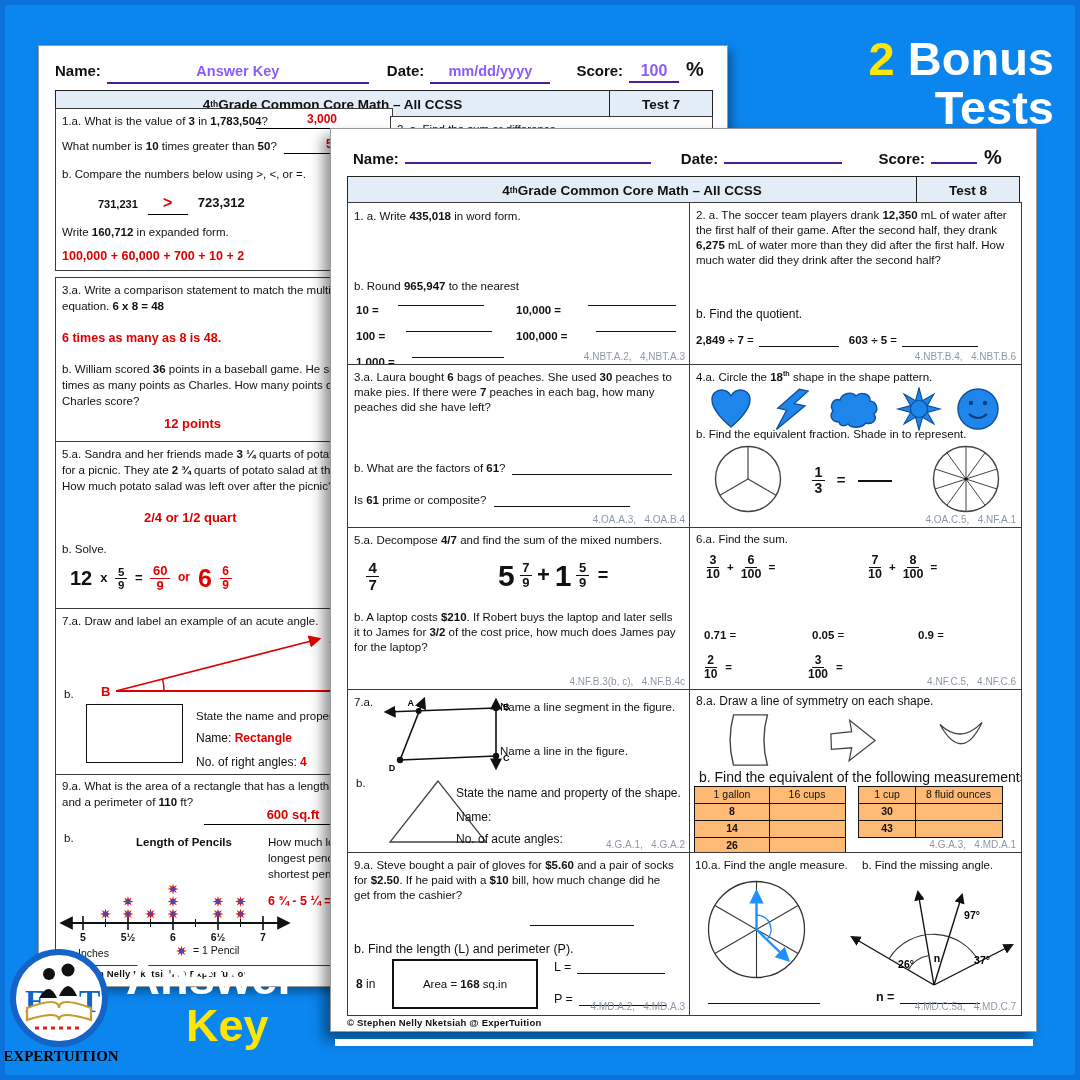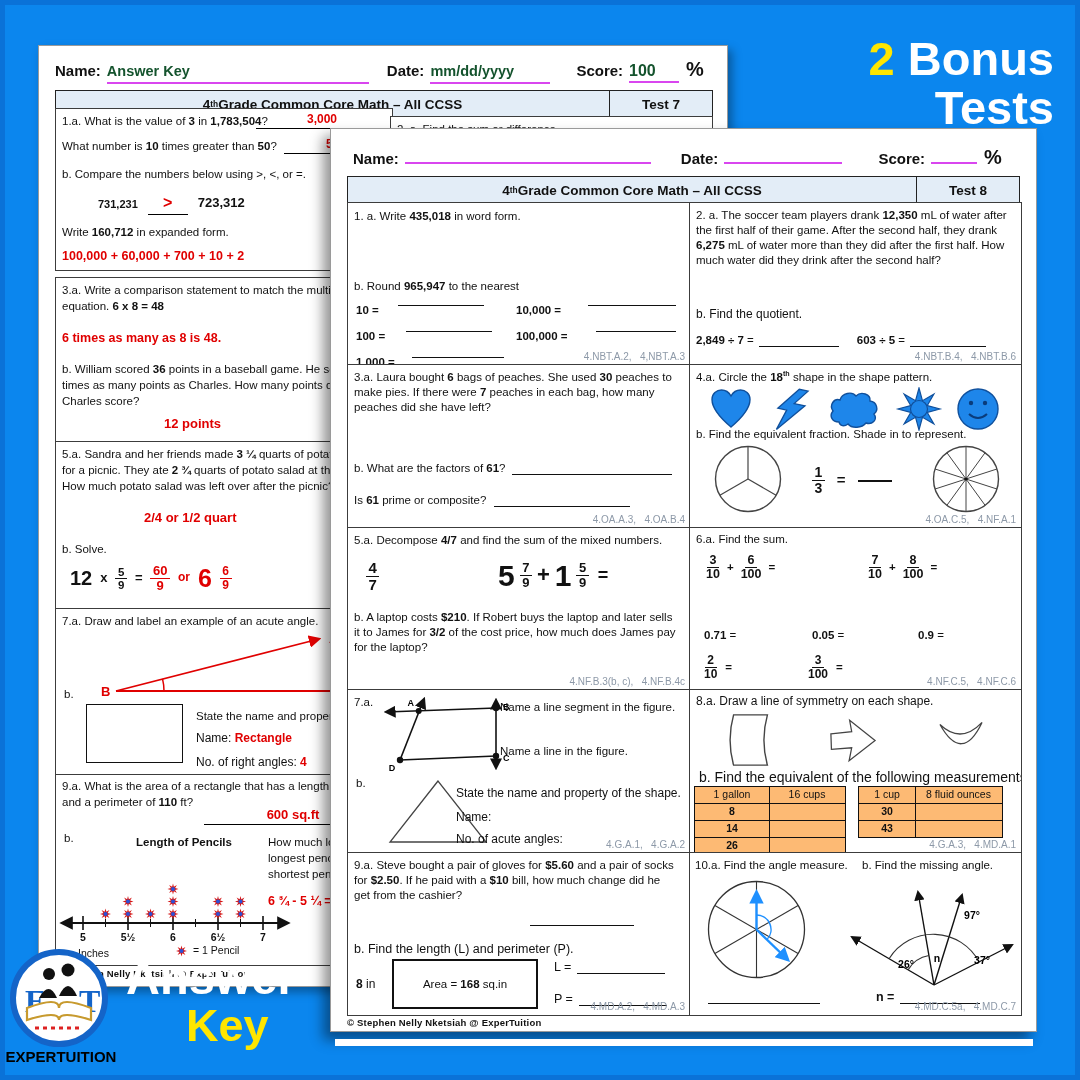--- a/index.html
+++ b/index.html
@@ -9,21 +9,21 @@
 .page{position:absolute;background:#fff;border:1px solid #9a9a9a}
 #t7{left:38px;top:45px;width:688px;height:940px;box-shadow:4px 5px 9px rgba(0,0,0,.35);z-index:2}
 #t8{left:330px;top:128px;width:705px;height:902px;box-shadow:-7px 8px 12px rgba(0,0,0,.42);z-index:3}
 .abs{position:absolute}
 .nw{white-space:nowrap}
 .b{font-weight:700}
 .red{color:#e00000}
 .ra{color:#e00000;font-weight:700}
 sup{font-size:.62em}
 .nrow{display:flex;align-items:baseline;font-weight:700;font-size:15px}
-.nline{display:inline-block;border-bottom:2px solid #d946ef;height:19px;text-align:left;color:#14532d;font-size:14.5px;font-weight:700}
+.nline{display:inline-block;border-bottom:2px solid #4c1d95;height:19px;text-align:center;color:#8b5cf6;font-size:14.5px;font-weight:700}
 .pct{font-size:20px;margin-left:7px}
 .tbar{display:flex;border:1.2px solid #222;background:#e3edf7;font-weight:700;font-size:13.5px}
 .tmain{flex:1;display:flex;align-items:center;justify-content:center}
 .ttest{width:102px;border-left:1.2px solid #222;display:flex;align-items:center;justify-content:center}
 .qbox{position:absolute;border:1px solid #3c3c3c;overflow:hidden;font-size:11.5px;line-height:1.3;background:#fff}
 .std{position:absolute;right:5px;bottom:2px;font-size:10px;color:#8d99a8;white-space:pre}
 .bla{position:absolute;border-bottom:1.5px solid #111;height:12px}
 .ansu{border-bottom:1.6px solid #000;text-align:center;display:inline-block}
 .fr{display:inline-flex;flex-direction:column;align-items:center;font-weight:700;line-height:1.05;vertical-align:middle}
 .fr .n{border-bottom:1.7px solid currentColor;padding:0 2.5px}
@@ -33,21 +33,21 @@
 .mc{display:flex;align-items:center;justify-content:center;height:16px}
 .mc+.mc{border-left:1px solid #111}
 .credit{position:absolute;font-size:9.5px;font-weight:700;letter-spacing:.2px}
 .banner{position:absolute;left:738px;top:34px;width:316px;text-align:right;font-weight:700;line-height:1.05;z-index:10}
 .banner .l1{font-size:47px;color:#fff}
 .banner .y{color:#ffe600}
 .banner .l2{font-size:40px;color:#ffe600;margin-top:2px}
 .ans-word{position:absolute;left:126px;top:950px;font-size:47px;font-weight:700;color:#fff;z-index:10}
 .key-word{position:absolute;left:186px;top:1000px;font-size:45px;font-weight:700;color:#ffe600;z-index:10}
 .wbar{position:absolute;left:335px;top:1039px;width:698px;height:7px;background:#fff;z-index:6}
-.brand{position:absolute;left:0;top:1048px;width:122px;text-align:center;font-family:Liberation Sans, sans-serif;
+.brand{position:absolute;left:0;top:1048px;width:122px;text-align:center;font-family:Liberation Serif, serif;
  font-variant:small-caps;font-weight:700;font-size:15px;color:#000;z-index:11}
 .flexrow{display:flex;align-items:center}
 </style>
 </head>
 <body>
 
 <svg width="0" height="0" style="position:absolute" aria-hidden="true">
 <defs>
 <marker id="aK" viewBox="0 0 10 10" refX="8" refY="5" markerWidth="7.5" markerHeight="7.5" orient="auto-start-reverse">
         <path d="M0,0L10,5L0,10z" fill="#111"></path>
@@ -248,21 +248,21 @@
       <div class="bla" style="left:64px;top:142px;width:92px"></div>
     <div class="std">4.NBT.A.2,   4,NBT.A.3</div>
   </div>
 
   <div class="qbox" style="left:358px;top:73px;width:331px;height:162px">
     <div class="abs" style="left:6px;top:5px;width:320px"><span>2. a.  The soccer team players drank </span><span class="b">12,350</span><span> mL of water after the first half of their game. After the second half, they drank </span><span class="b">6,275</span><span> mL of water more than they did after the first half. How much water did they drink after the second half?</span></div>
     <div class="abs nw" style="left:6px;top:104px;font-size:12px">b. Find the quotient.</div>
     <div class="abs flexrow nw" style="left:6px;top:130px">
       <span><span class="b">2,849 ÷ 7</span><span> =</span></span>
       <span class="bla" style="position:static;display:inline-block;width:80px;margin-left:5px"></span>
-      <span style="margin-left:18px"><span class="b">603 ÷ 5</span><span> =</span></span>
+      <span style="margin-left:10px"><span class="b">603 ÷ 5</span><span> =</span></span>
       <span class="bla" style="position:static;display:inline-block;width:76px;margin-left:5px"></span>
     </div>
     <div class="std">4.NBT.B.4,   4.NBT.B.6</div>
   </div>
 
   <div class="qbox" style="left:16px;top:235px;width:342px;height:163px">
     <div class="abs" style="left:6px;top:5px;width:326px"><span>3.a. Laura bought </span><span class="b">6</span><span> bags of peaches. She used </span><span class="b">30</span><span> peaches to make pies. If there were </span><span class="b">7</span><span> peaches in each bag, how many peaches did she have left?</span></div>
     <div class="abs flexrow nw" style="left:6px;top:96px">
       <span><span>b. What are the factors of </span><span class="b">61</span><span>?</span></span>
       <span class="bla" style="position:static;display:inline-block;width:160px;margin-left:6px"></span>

